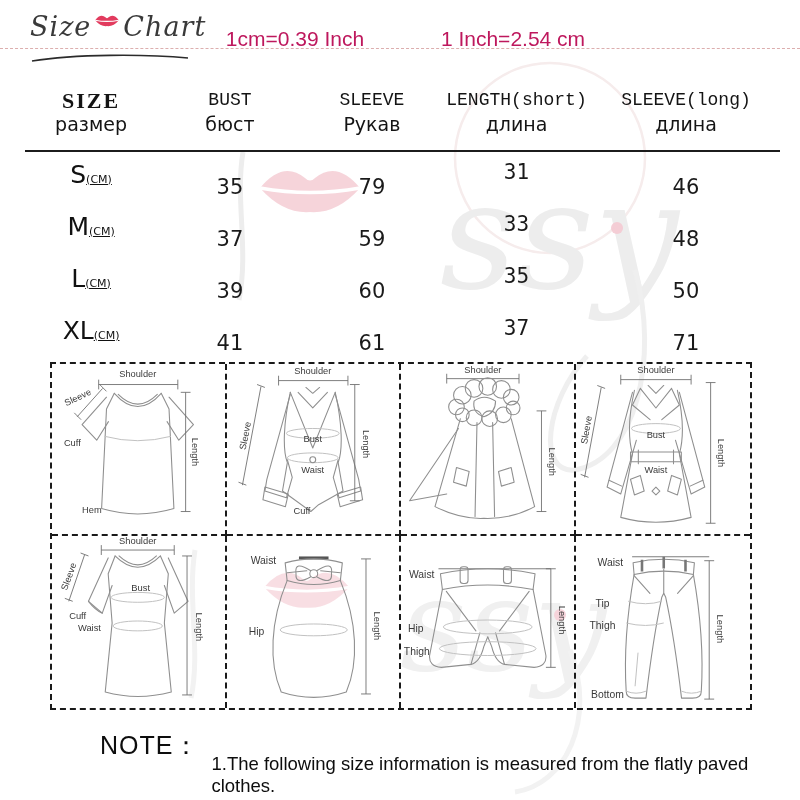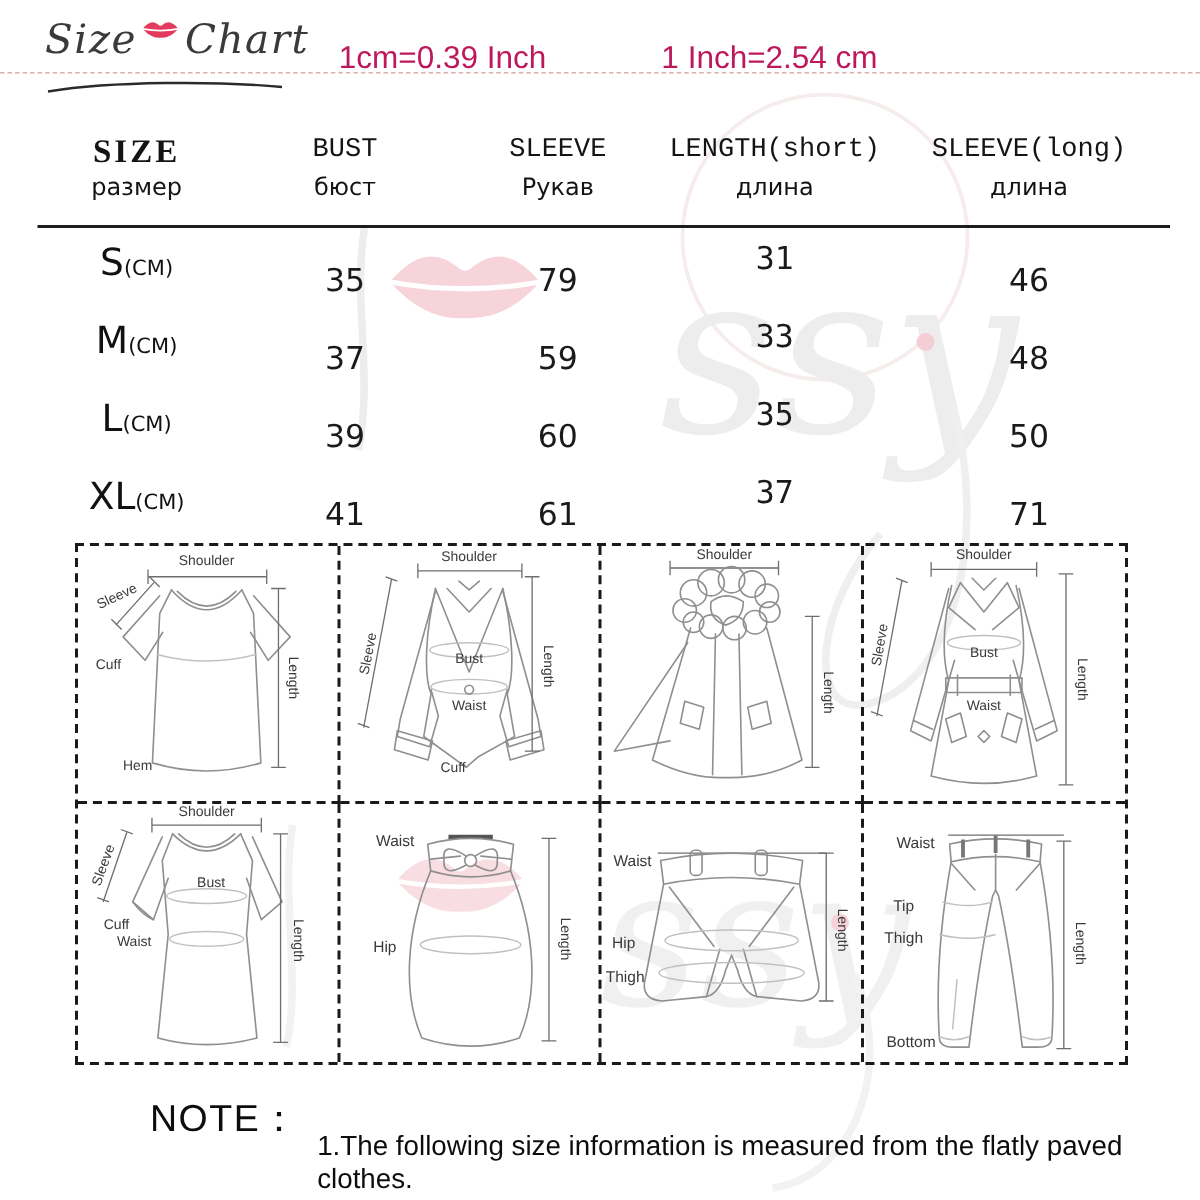--- a/index.html
+++ b/index.html
@@ -22,25 +22,25 @@
   .conv1{left:200px;}
   .conv2{left:418px;}
 
   
   .size-table{left:25px;top:76px;width:755px;}
   .trow{display:grid;grid-template-columns:17.5% 19.3% 18.3% 20% 24.9%;align-items:center;}
   .thead{height:74px;border-bottom:2px solid #1c1c1c;}
   .hcell{display:flex;flex-direction:column;justify-content:center;text-align:center;}
   .en{font-family:"Liberation Mono",monospace;font-size:18px;line-height:23px;color:#141414;}
   .col-size .en{font-family:"Liberation Serif",serif;font-weight:bold;font-size:22px;letter-spacing:2px;}
-  .ru{font-family:"DejaVu Sans",sans-serif;font-size:16px;line-height:25px;color:#141414;}
+  .ru{font-family:"DejaVu Sans",sans-serif;font-size:19px;line-height:25px;color:#141414;}
   .drow{height:52px;}
   .size-label{text-align:center;font-family:"DejaVu Sans",sans-serif;transform:translateY(-4px);}
   .size-label .sz{font-size:25px;}
-  .size-label .unit{font-size:14px;}
+  .size-label .unit{font-size:11px;text-decoration:underline;}
   .val{text-align:center;font-family:"DejaVu Sans",sans-serif;font-size:21px;color:#1a1a1a;
        transform:translateY(9px);}
   .val.hi{transform:translateY(-6px);font-family:"DejaVu Sans Mono",monospace;}
 
   
   .dia-grid{left:50px;top:362px;width:702px;height:348px;border:2px dashed #1a1a1a;
             display:grid;grid-template-columns:repeat(4,1fr);grid-template-rows:repeat(2,1fr);
             box-sizing:border-box;background:transparent;}
   .dia-cell{position:relative;border-right:2px dashed #1a1a1a;border-bottom:2px dashed #1a1a1a;}
   .dia-cell:nth-child(4n){border-right:none;}

